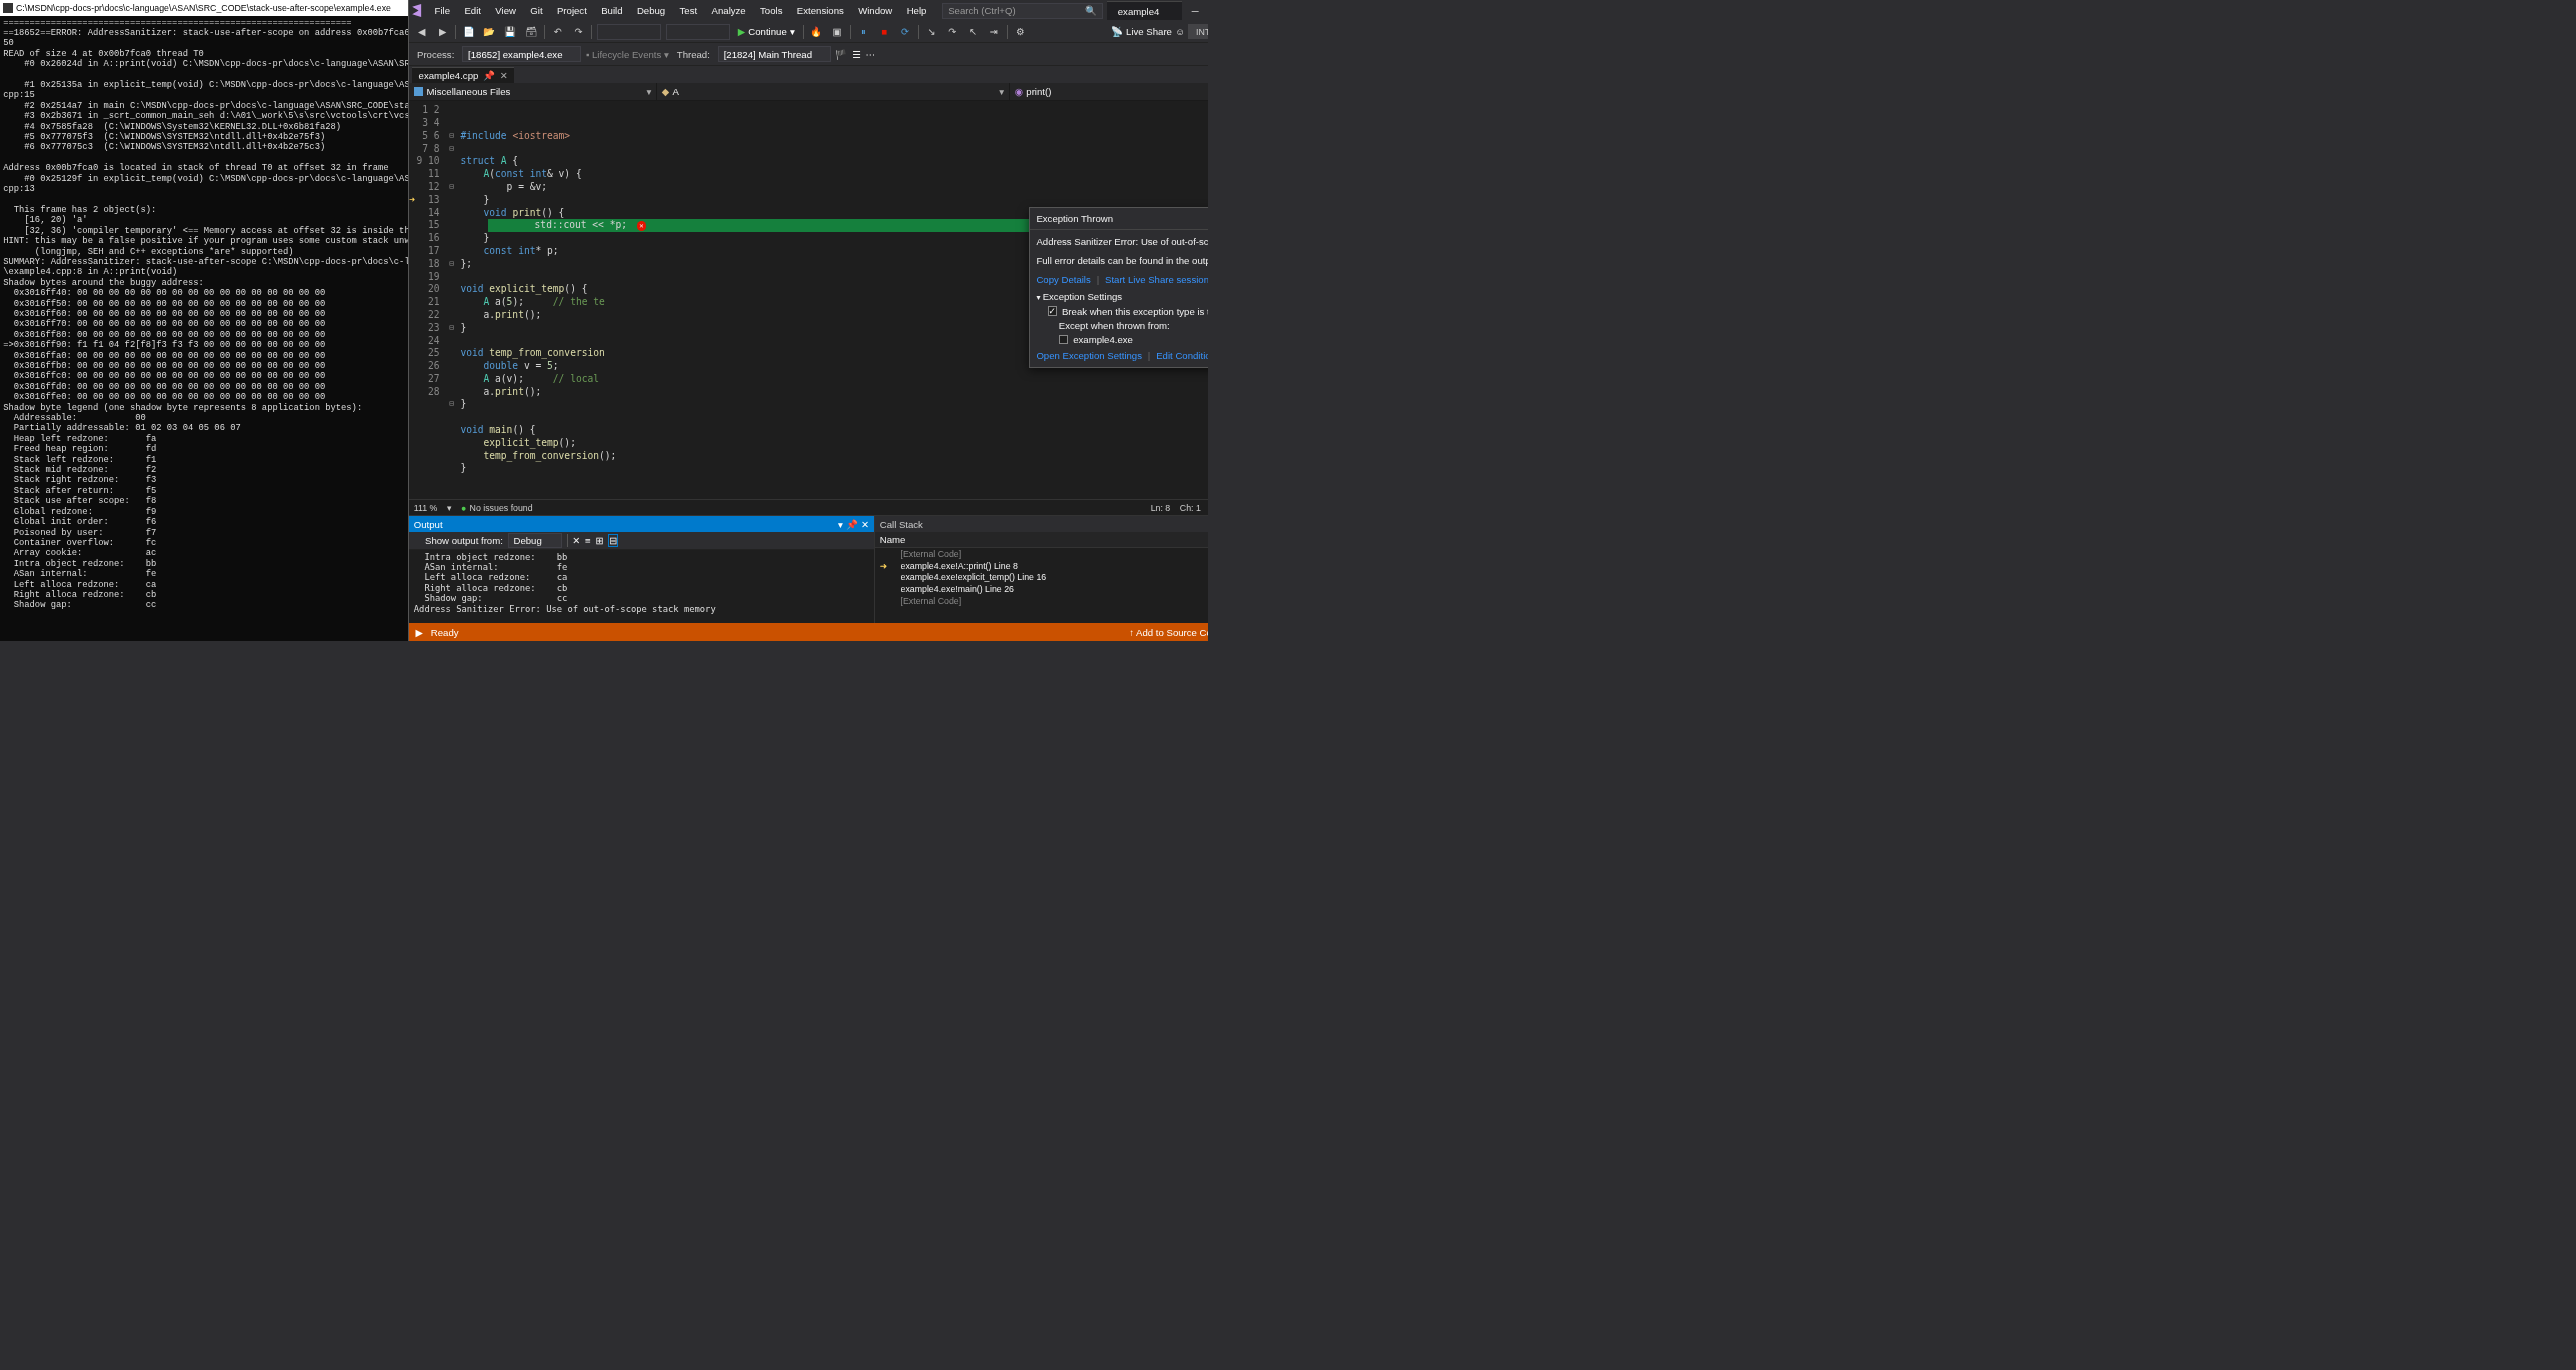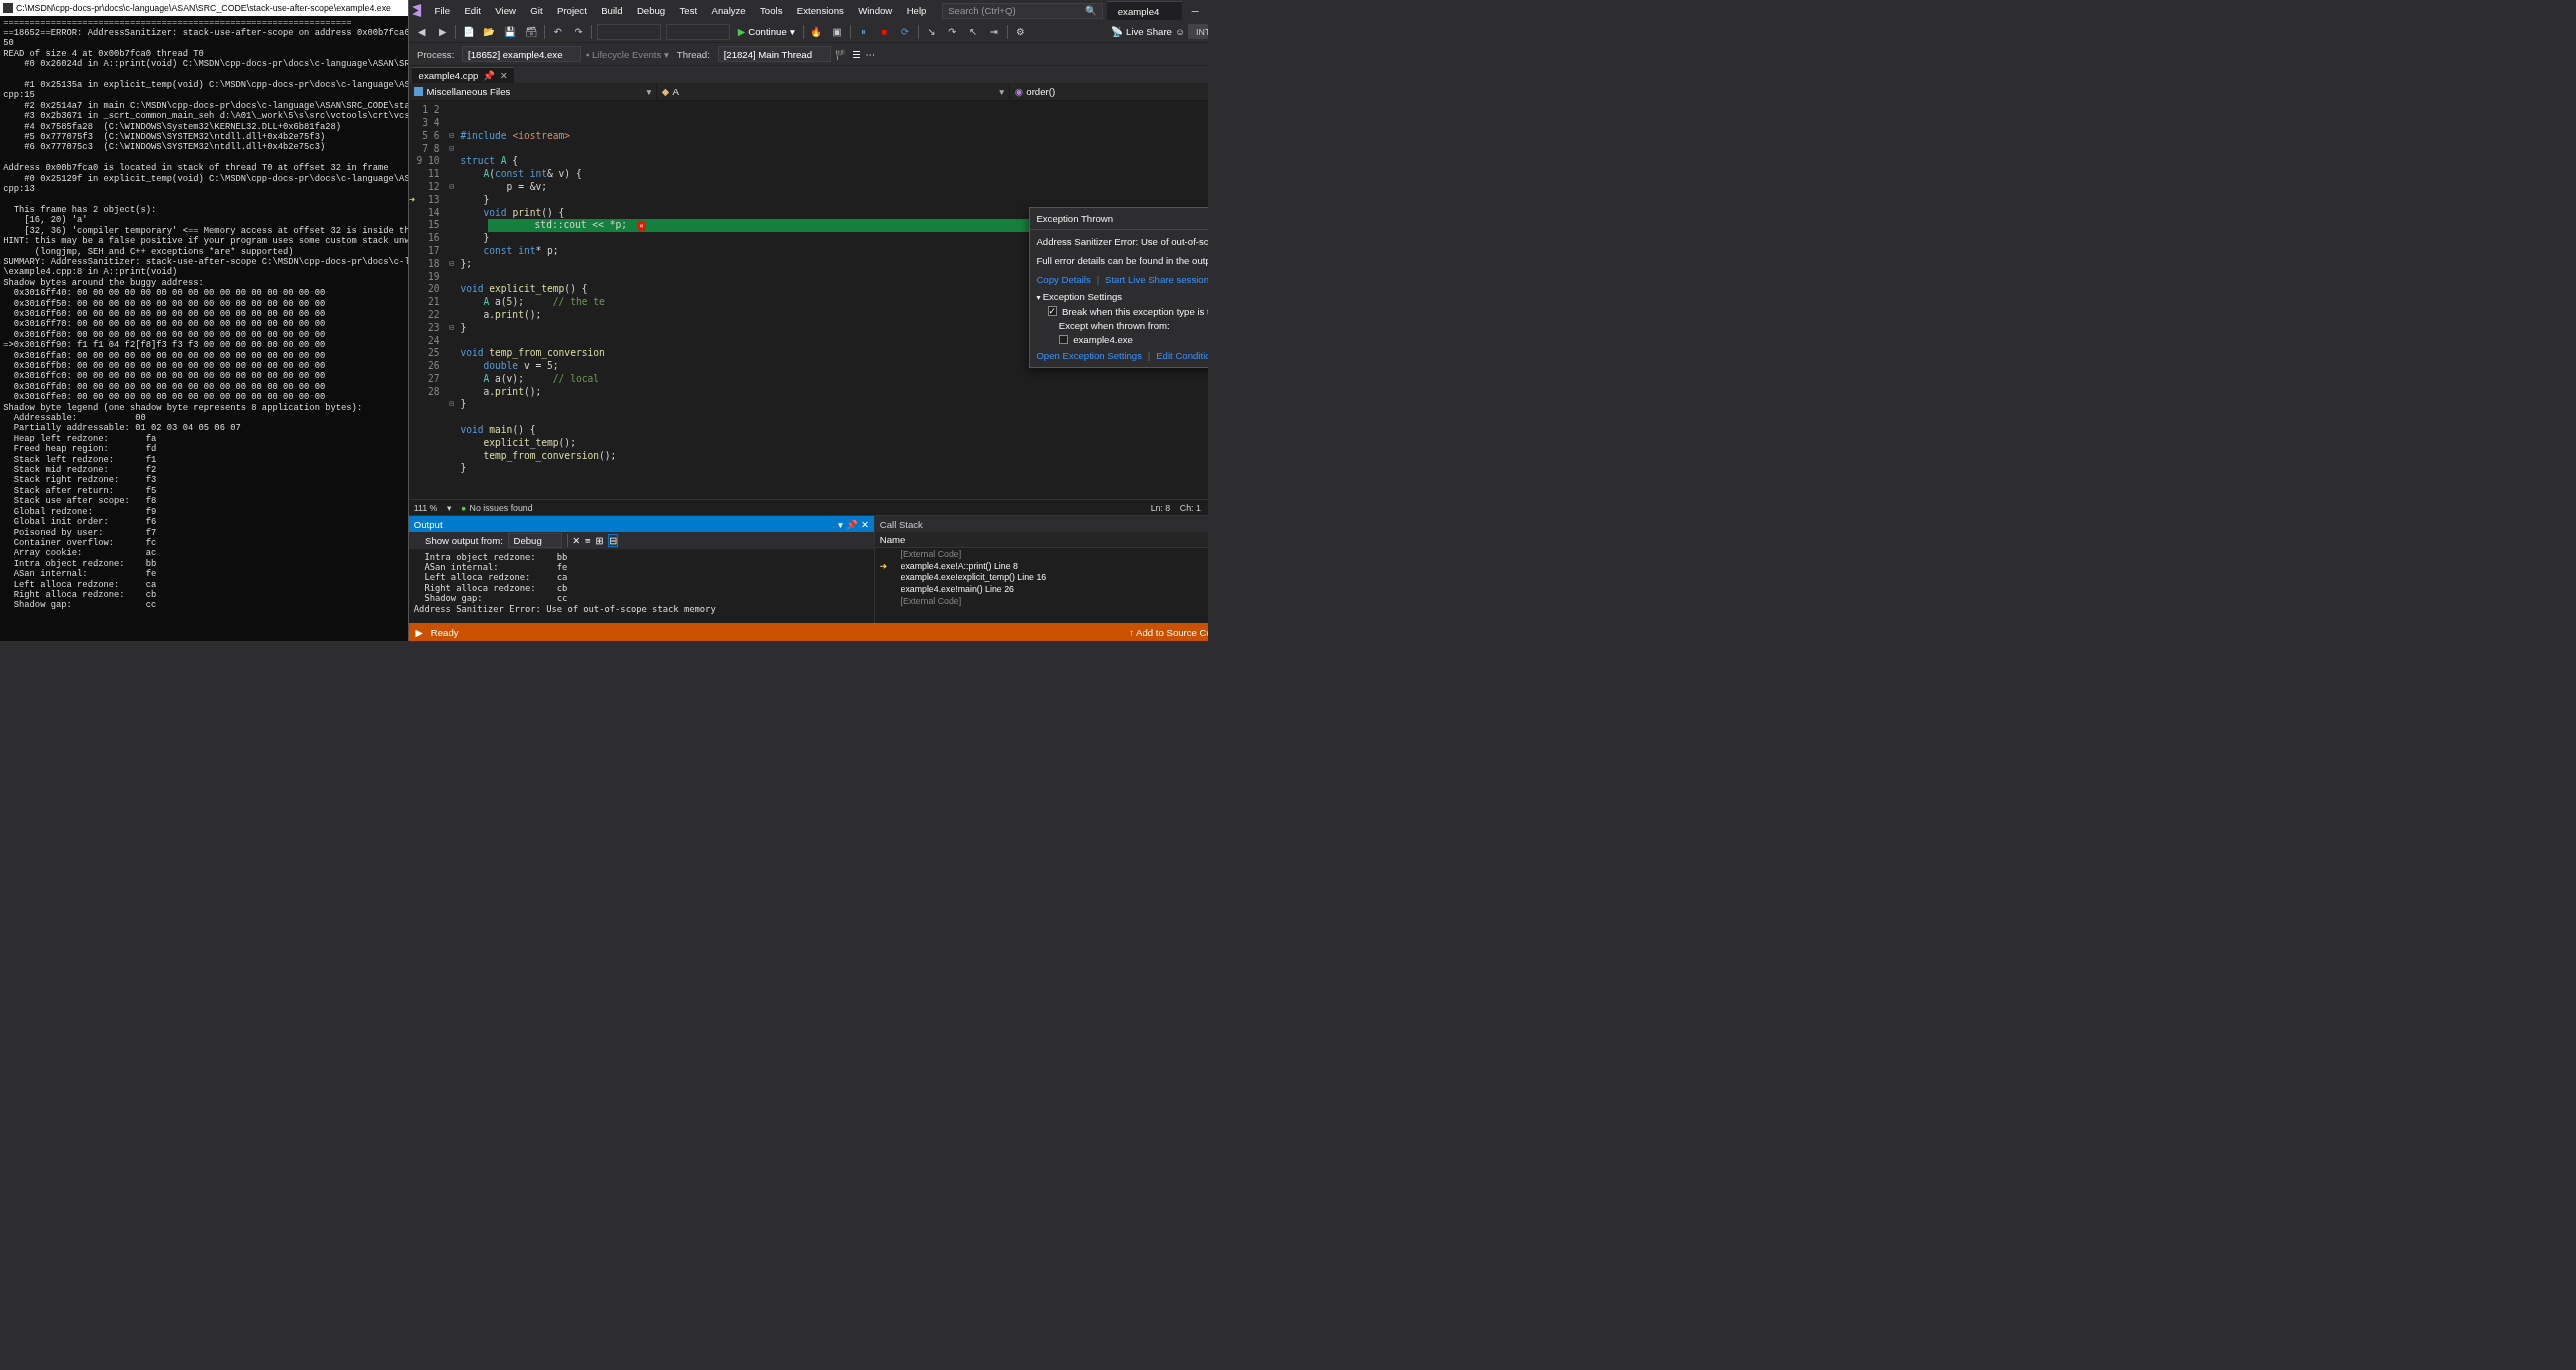--- a/index.html
+++ b/index.html
@@ -371,21 +371,21 @@
         <span>Miscellaneous Files</span>
         <span class="arrow">▾</span>
       </div>
       <div class="seg mid">
         <span style="color:#d7ba7d">◆</span>
         <span>A</span>
         <span class="arrow">▾</span>
       </div>
       <div class="seg last">
         <span style="color:#b180d7">◉</span>
-        <span>order()</span>
+        <span>print()</span>
         <span class="arrow">▾</span>
       </div>
     </div>
 
     <div class="code-area">
       <div class="gutter">
 1
 2
 3
 4

